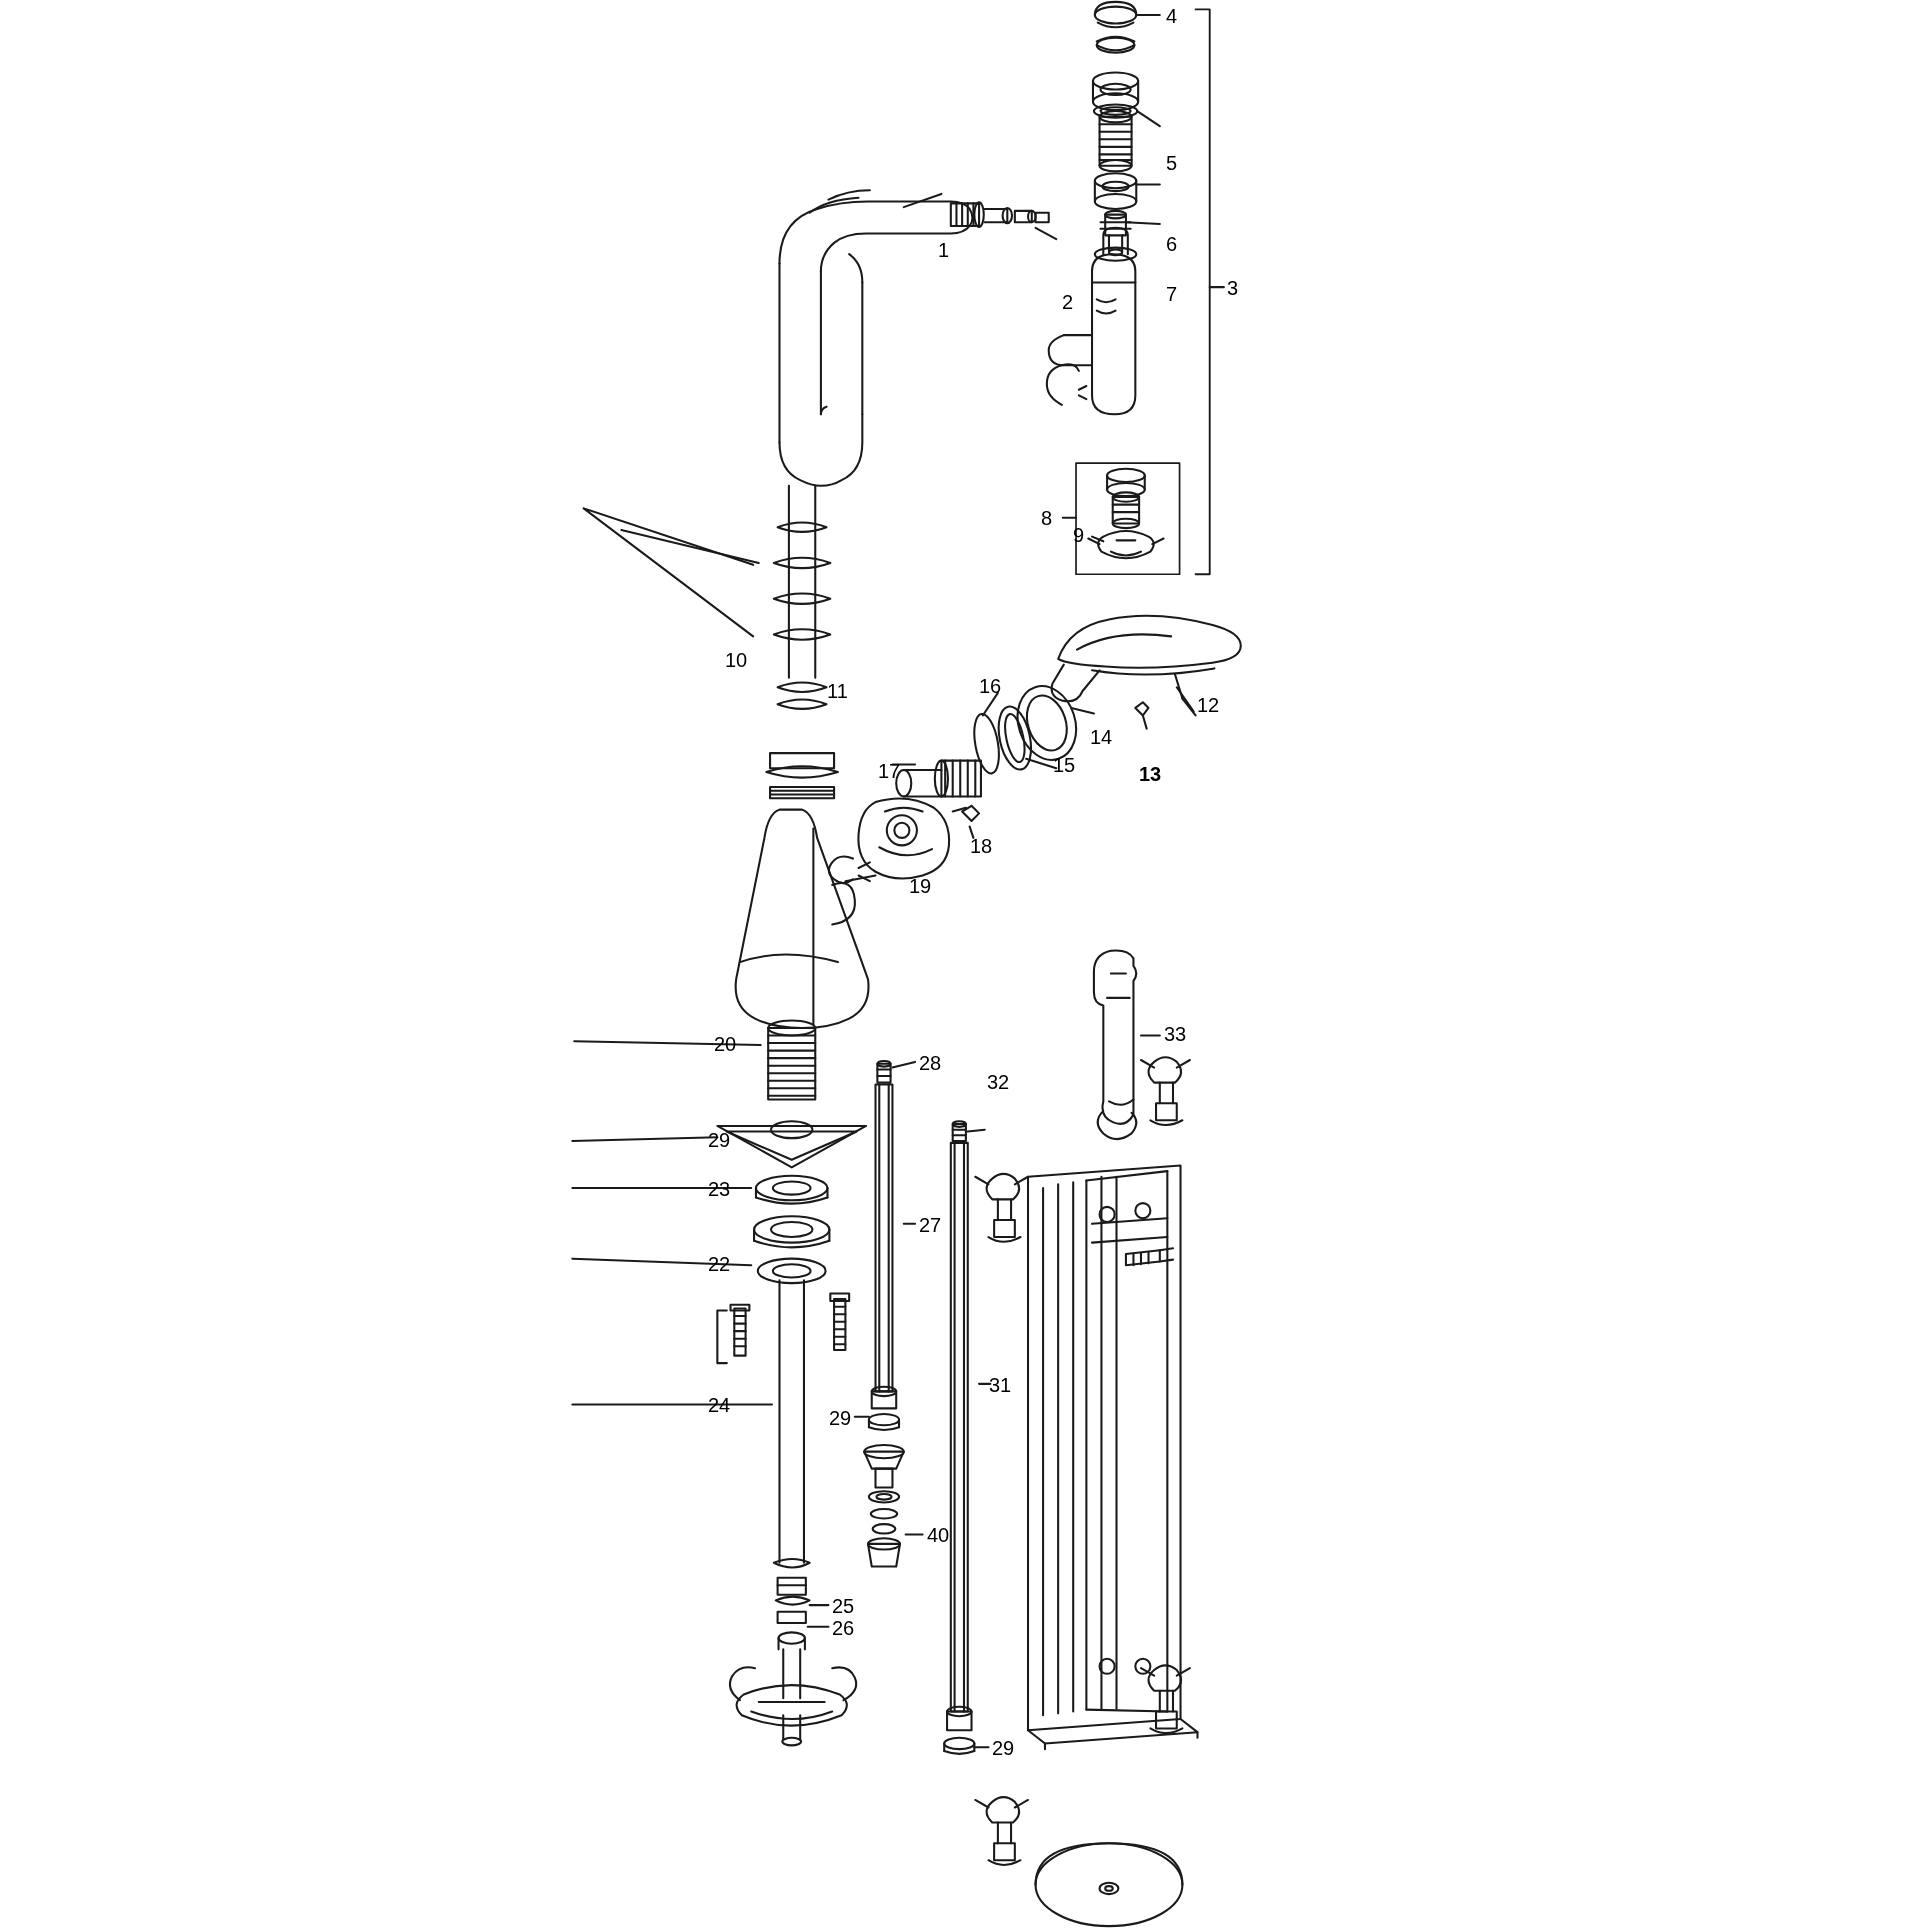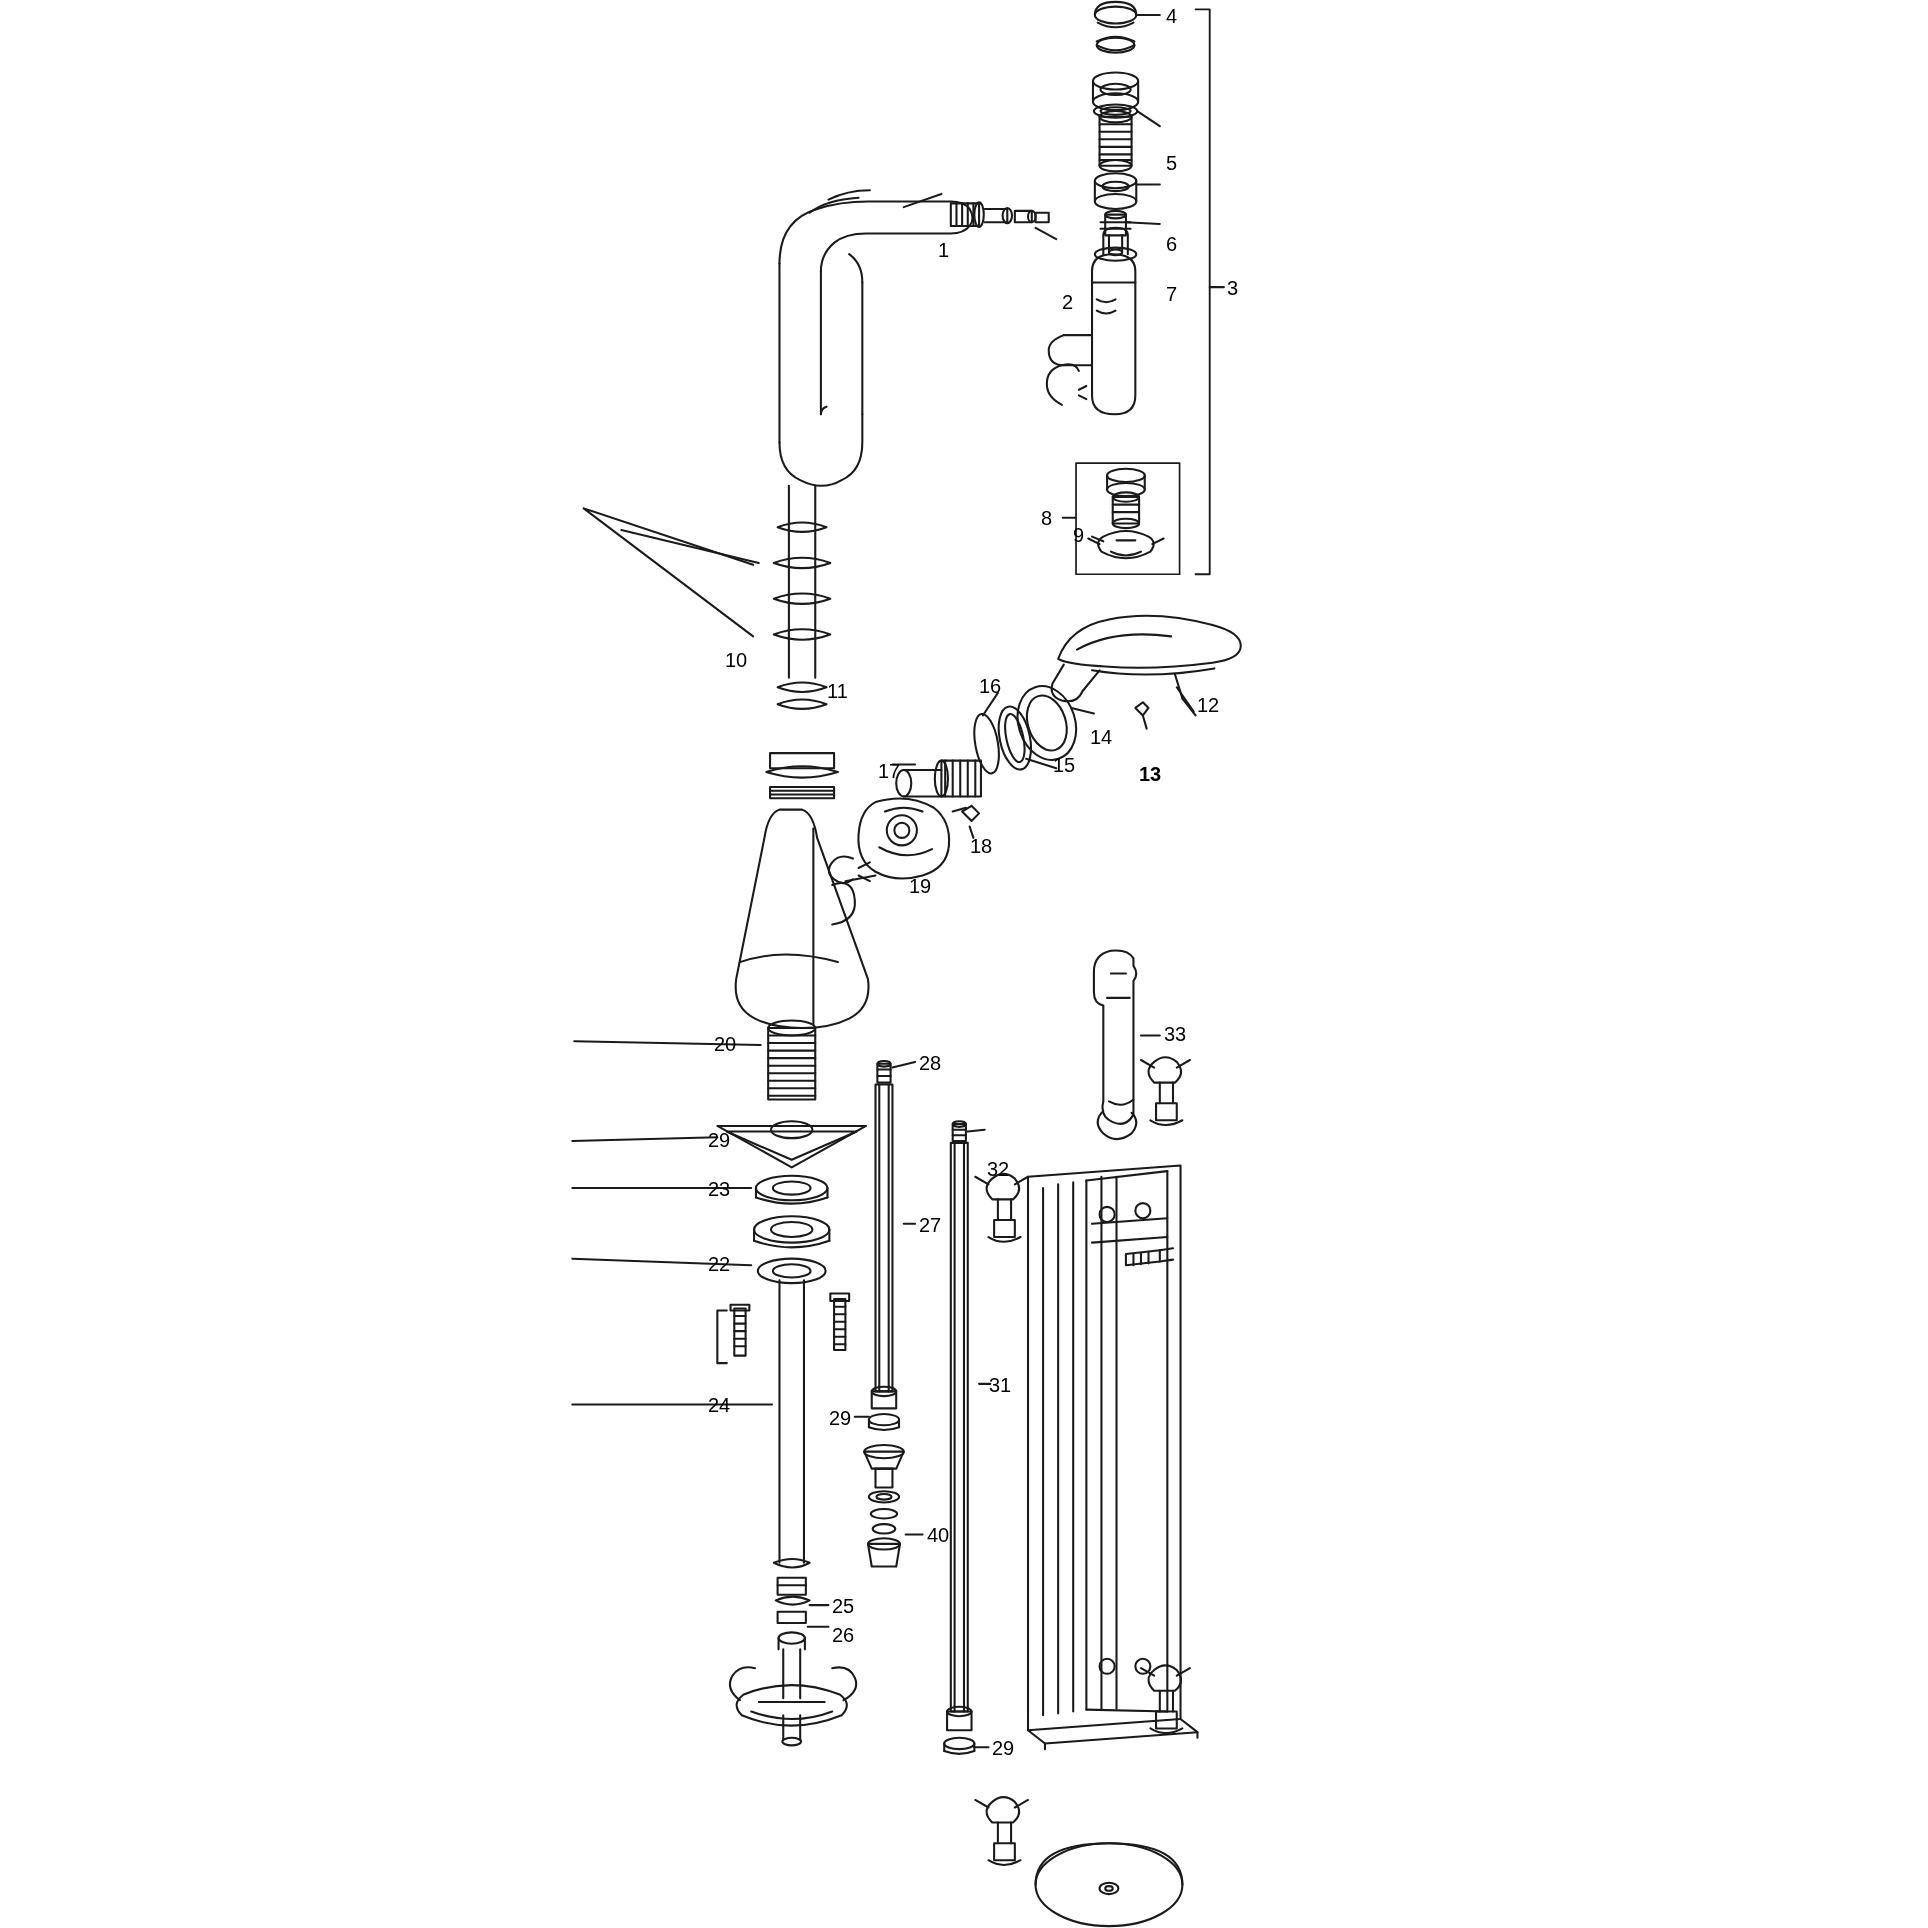--- a/index.html
+++ b/index.html
@@ -341,24 +341,24 @@
 <div class="lbl" style="left:979px;top:676px;">16</div>
 <div class="lbl" style="left:878px;top:761px;">17</div>
 <div class="lbl" style="left:970px;top:836px;">18</div>
 <div class="lbl" style="left:909px;top:876px;text-align:right;">19</div>
 <div class="lbl" style="left:714px;top:1034px;">20</div>
 <div class="lbl" style="left:708px;top:1130px;">29</div>
 <div class="lbl" style="left:708px;top:1254px;">22</div>
 <div class="lbl" style="left:708px;top:1179px;">23</div>
 <div class="lbl" style="left:708px;top:1395px;">24</div>
 <div class="lbl" style="left:832px;top:1596px;">25</div>
-<div class="lbl" style="left:832px;top:1618px;margin-top:7px;">26</div>
+<div class="lbl" style="left:832px;top:1618px;">26</div>
 <div class="lbl" style="left:919px;top:1215px;">27</div>
 <div class="lbl" style="left:919px;top:1053px;">28</div>
 <div class="lbl" style="left:829px;top:1408px;">29</div>
 <div class="lbl" style="left:927px;top:1525px;">40</div>
 <div class="lbl" style="left:989px;top:1375px;">31</div>
-<div class="lbl" style="left:987px;top:1159px;">32</div>
+<div class="lbl" style="left:987px;top:1072px;">32</div>
 <div class="lbl" style="left:1164px;top:1024px;">33</div>
 <div class="lbl" style="left:992px;top:1738px;">29</div>
 
 </div>
 
 
 </body></html>

